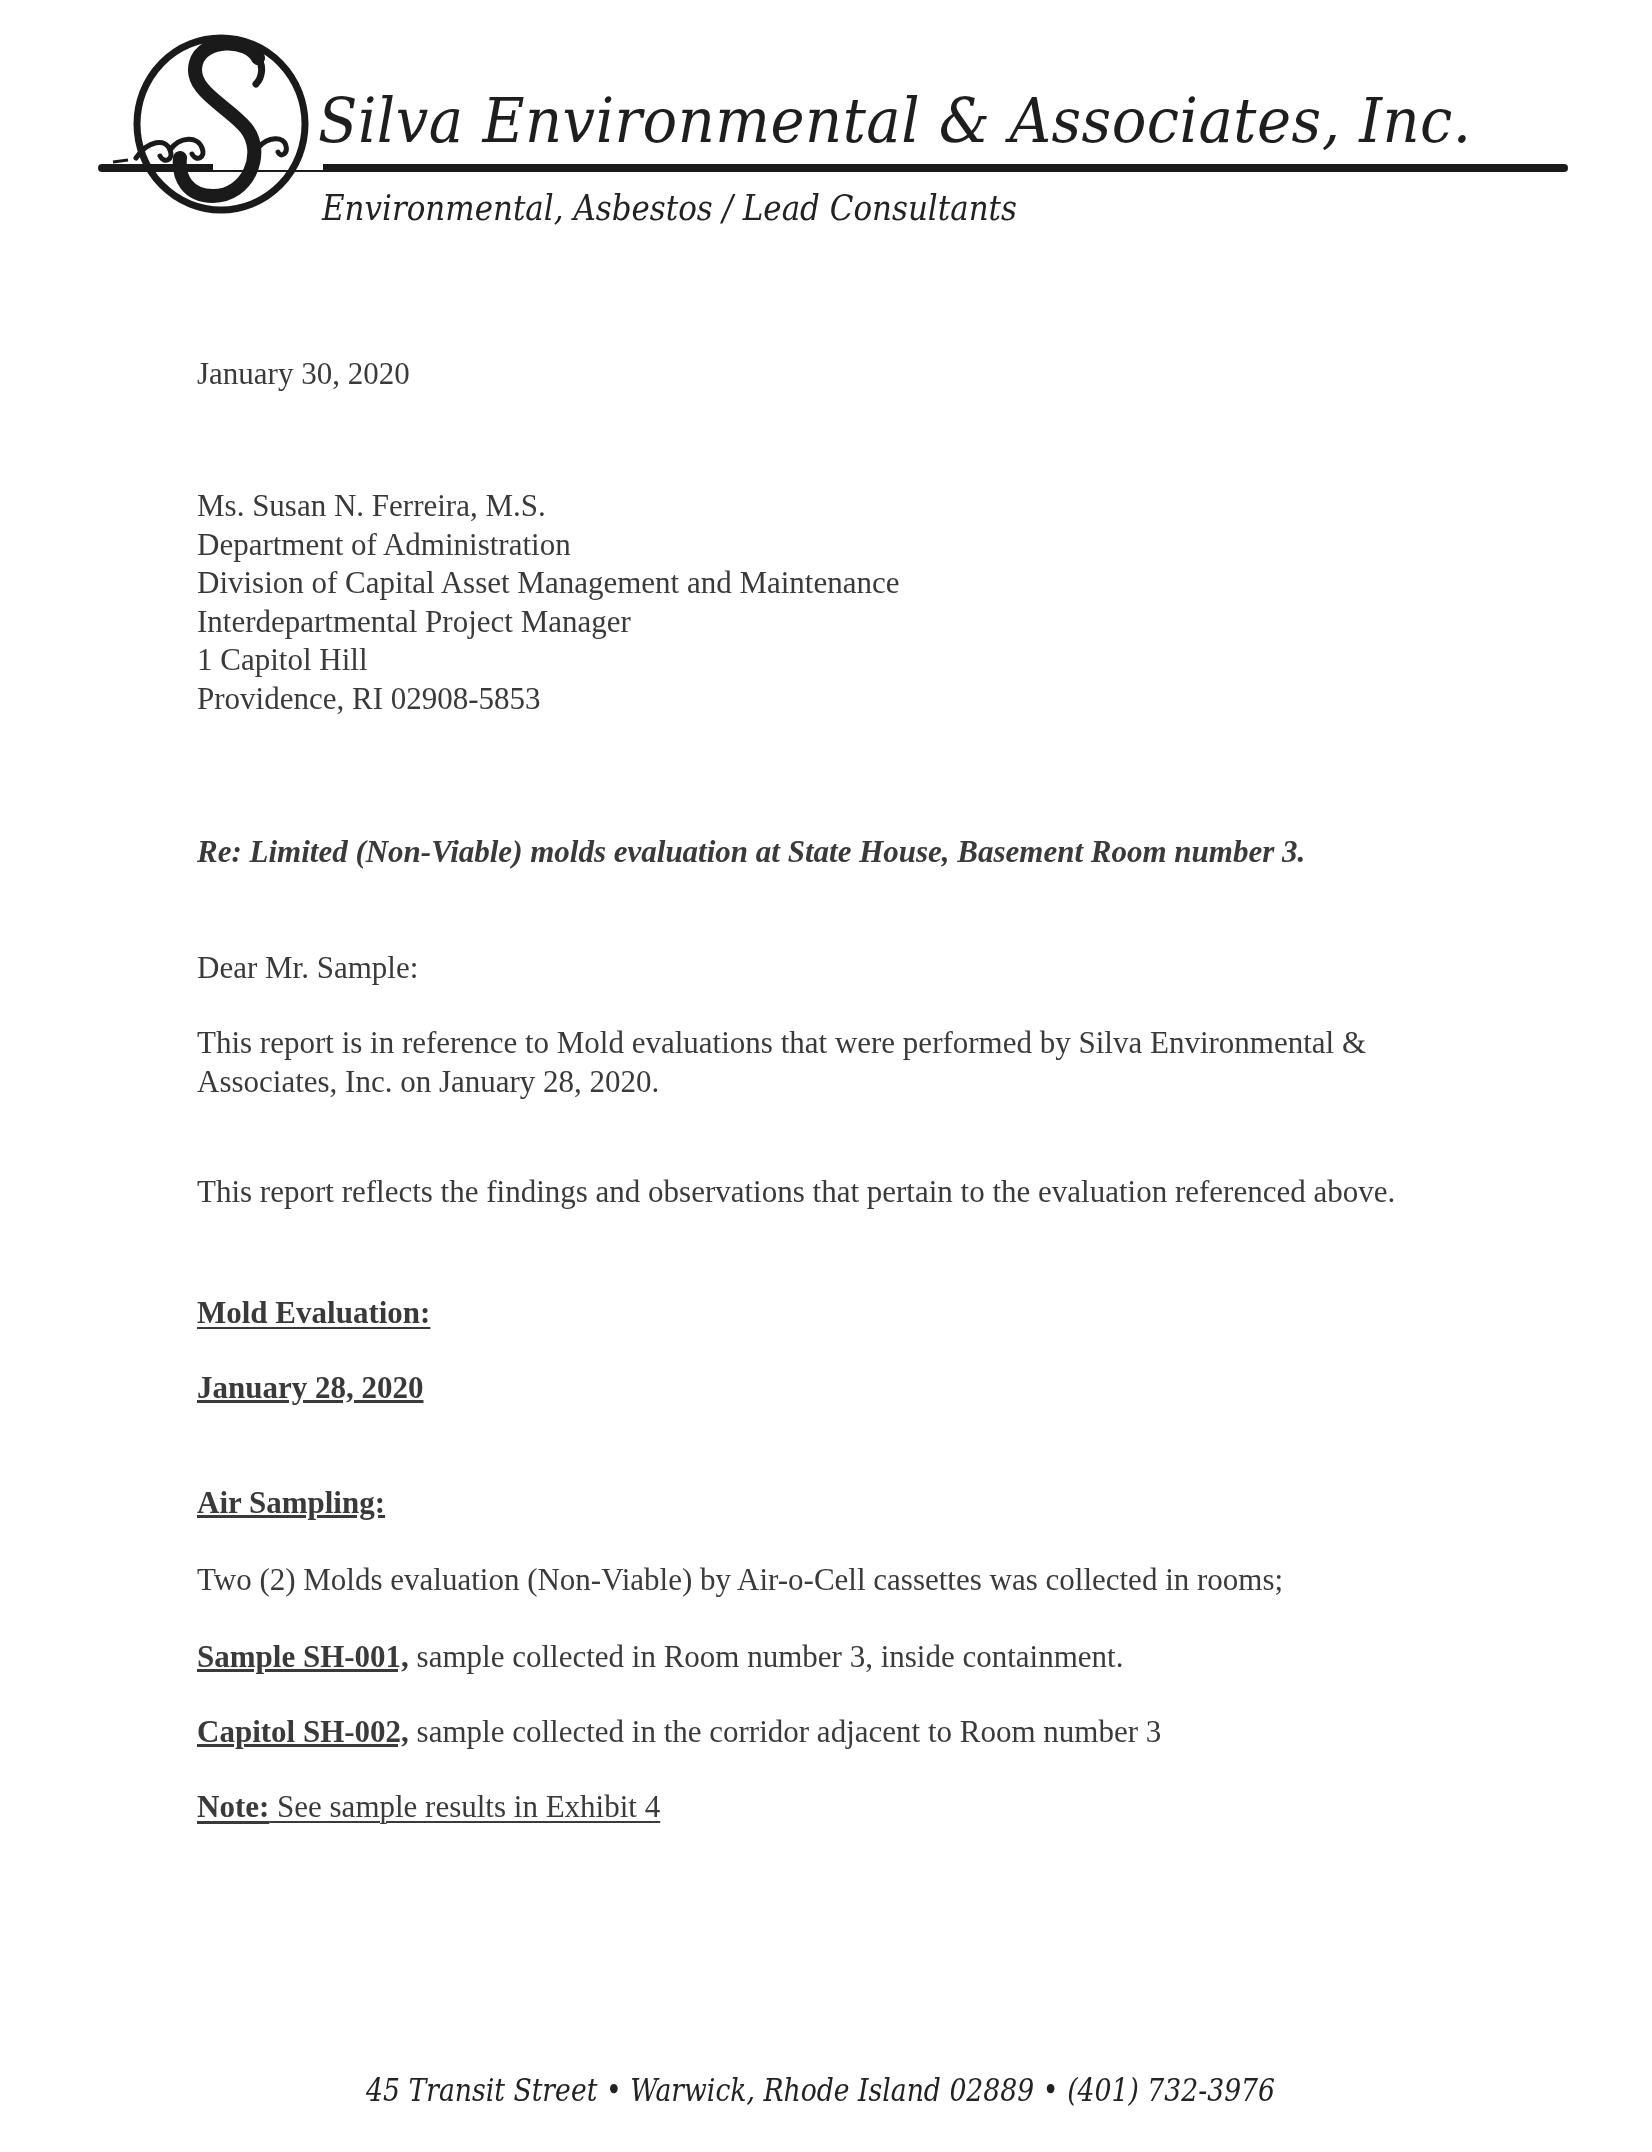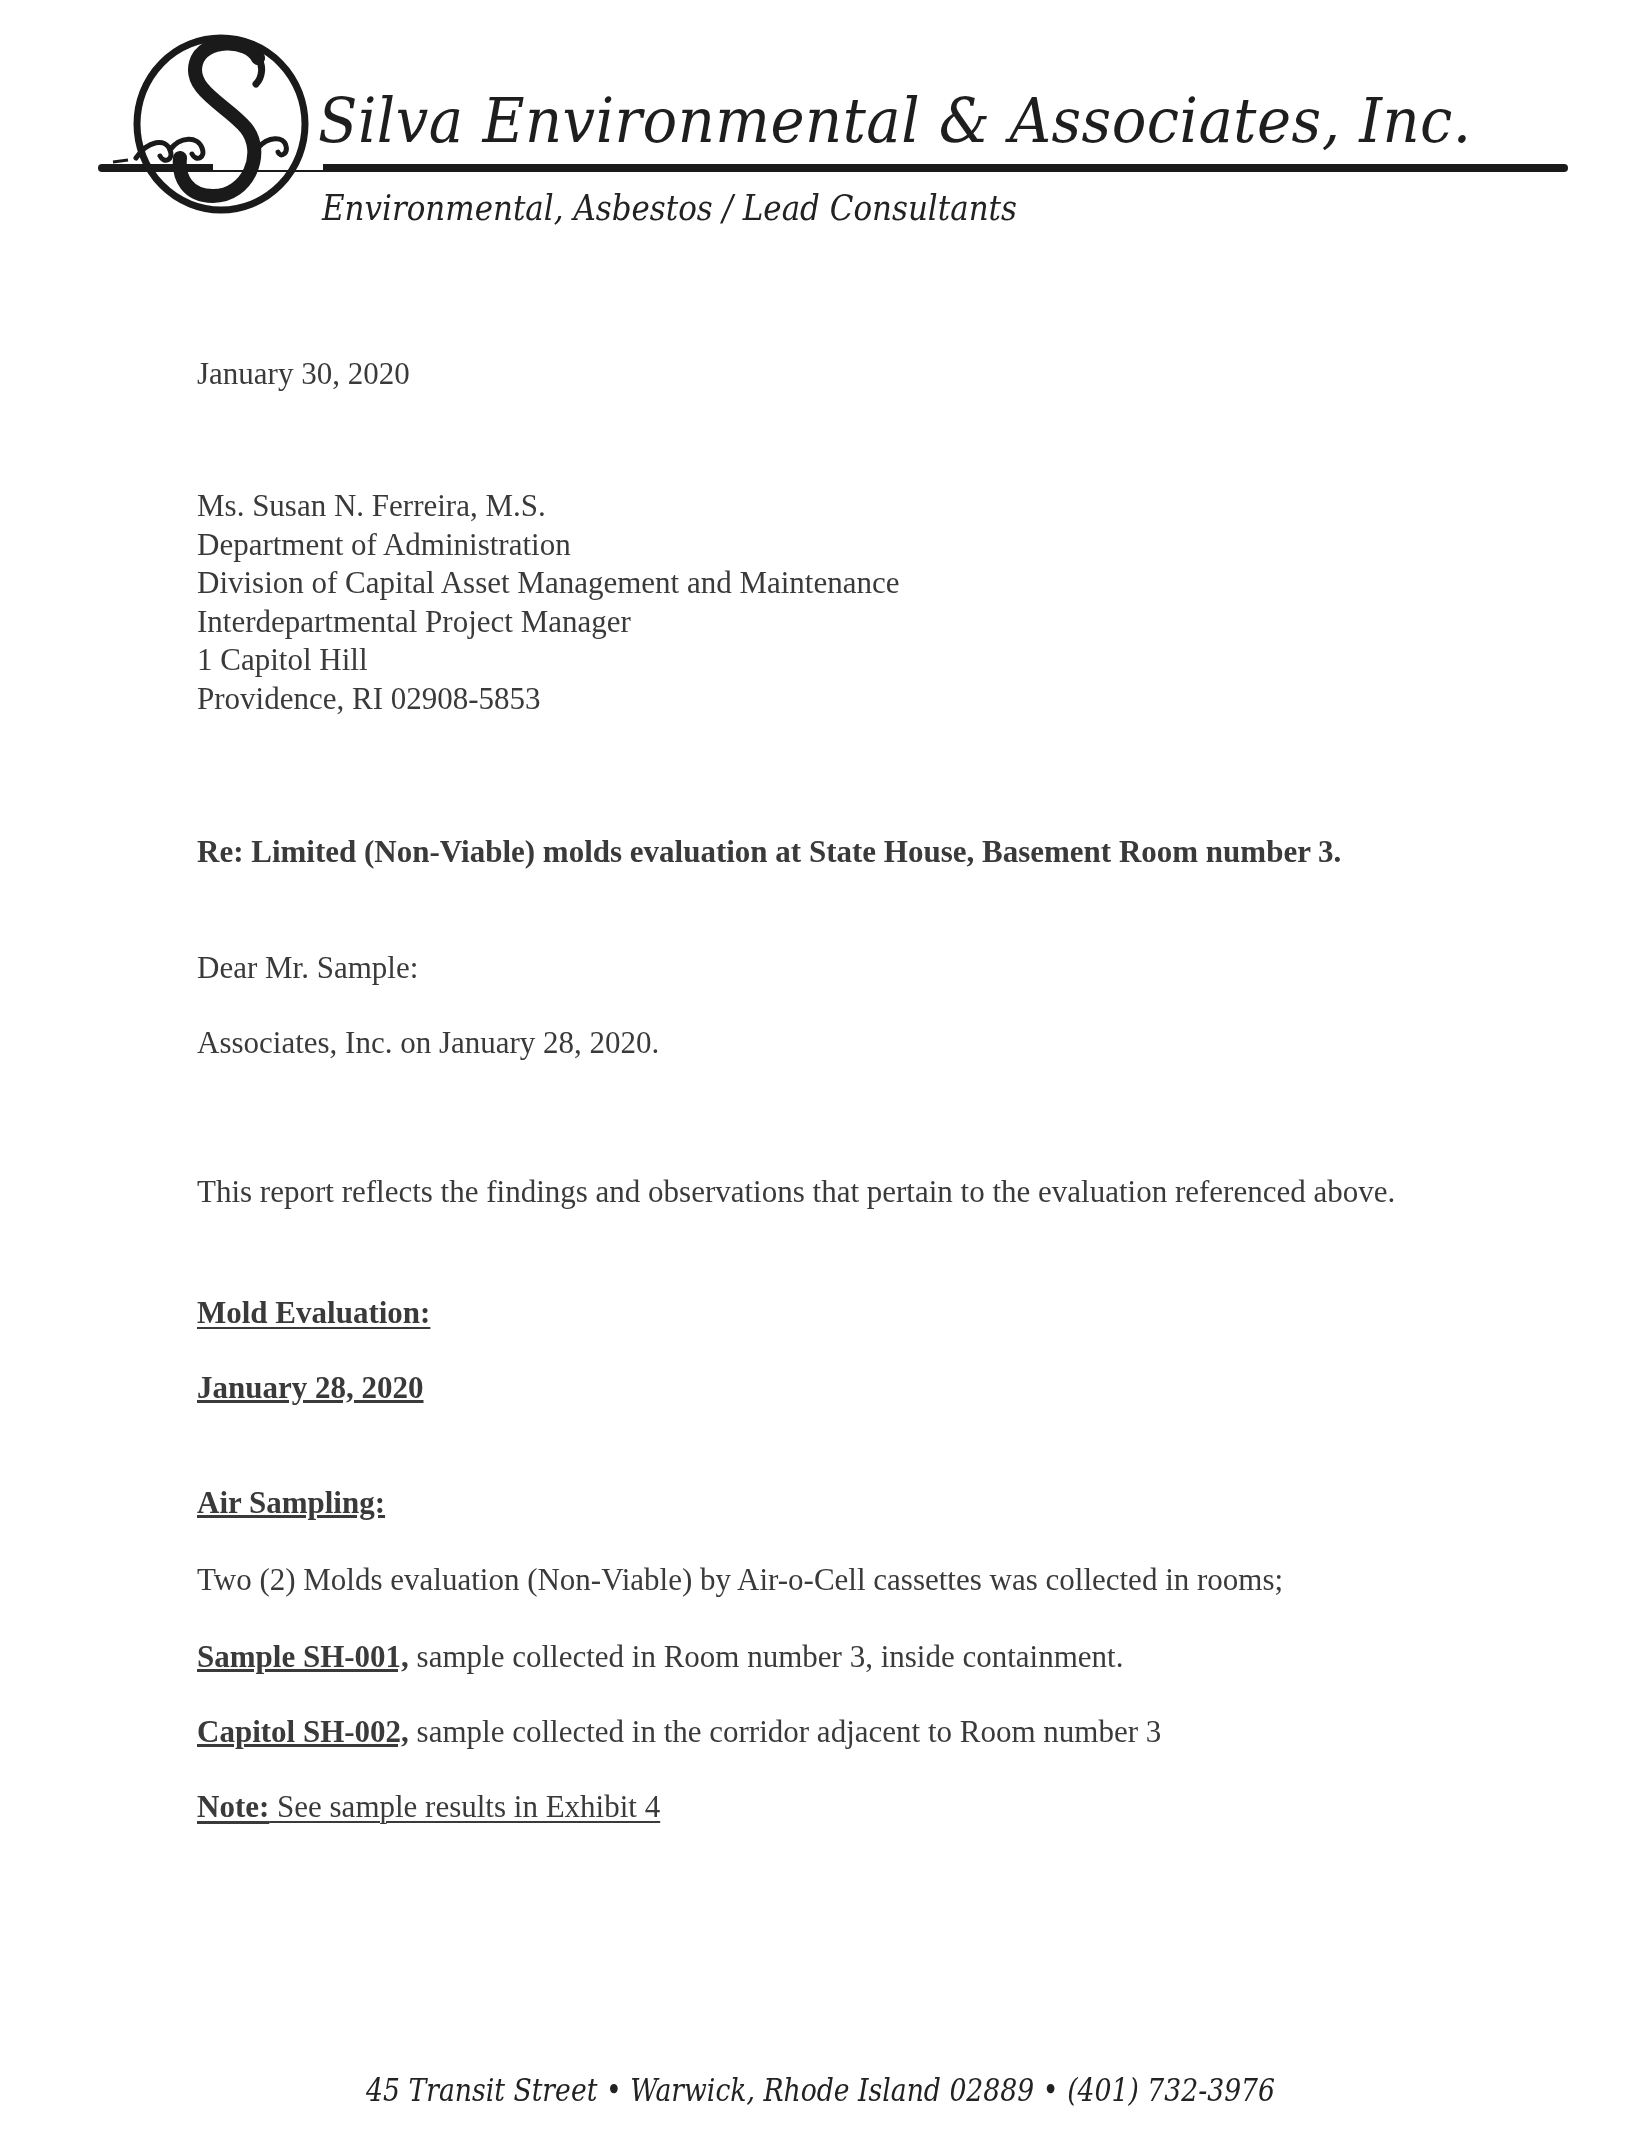--- a/index.html
+++ b/index.html
@@ -15,21 +15,21 @@
              color: #1e1e1e; letter-spacing: 0.5px; line-height: 70px;
              font-family: "DejaVu Serif", serif; font-style: italic; transform: scaleX(0.93); transform-origin: left top; }
   #tagline { left: 322px; top: 186px; font-size: 36px; font-style: italic;
              color: #222; line-height: 44px; font-family: "DejaVu Serif", serif;
              transform: scaleX(0.86); transform-origin: left top; }
 
   
   .t { font-size: 31px; line-height: 38.5px; left: 197px; }
   .b { font-weight: bold; text-decoration: underline; }
   .u { text-decoration: underline; text-decoration-thickness: 2px; text-underline-offset: 4px; }
-  .bi { font-weight: bold; }
+  .bi { font-weight: bold; font-style: italic; }
 
   #date { top: 355px; }
   #address { top: 487px; }
   #address div { height: 38.5px; }
   #subject { top: 833px; }
   #salutation { top: 949px; }
   #para1 { top: 1024px; }
   #para1 div { height: 39px; }
   #para2 { top: 1173px; }
   #sec-heading { top: 1294px; }
@@ -68,20 +68,21 @@
   <div>Division of Capital Asset Management and Maintenance</div>
   <div>Interdepartmental Project Manager</div>
   <div>1 Capitol Hill</div>
   <div>Providence, RI 02908-5853</div>
 </div>
 
 <div id="subject" class="abs t bi">Re: Limited (Non-Viable) molds evaluation at State House, Basement Room number 3.</div>
 <div id="salutation" class="abs t">Dear Mr. Sample:</div>
 
 <div id="para1" class="abs t">
+  <div>This report is in reference to Mold evaluations that were performed by Silva Environmental &amp;</div>
   <div>Associates, Inc. on January 28, 2020.</div>
 </div>
 
 <div id="para2" class="abs t">This report reflects the findings and observations that pertain to the evaluation referenced above.</div>
 
 <div id="sec-heading" class="abs t b u">Mold Evaluation:</div>
 <div id="sec-date" class="abs t b">January 28, 2020</div>
 <div id="air-heading" class="abs t b">Air Sampling:</div>
 <div id="air-intro" class="abs t">Two (2) Molds evaluation (Non-Viable) by Air-o-Cell cassettes was collected in rooms;</div>
 

